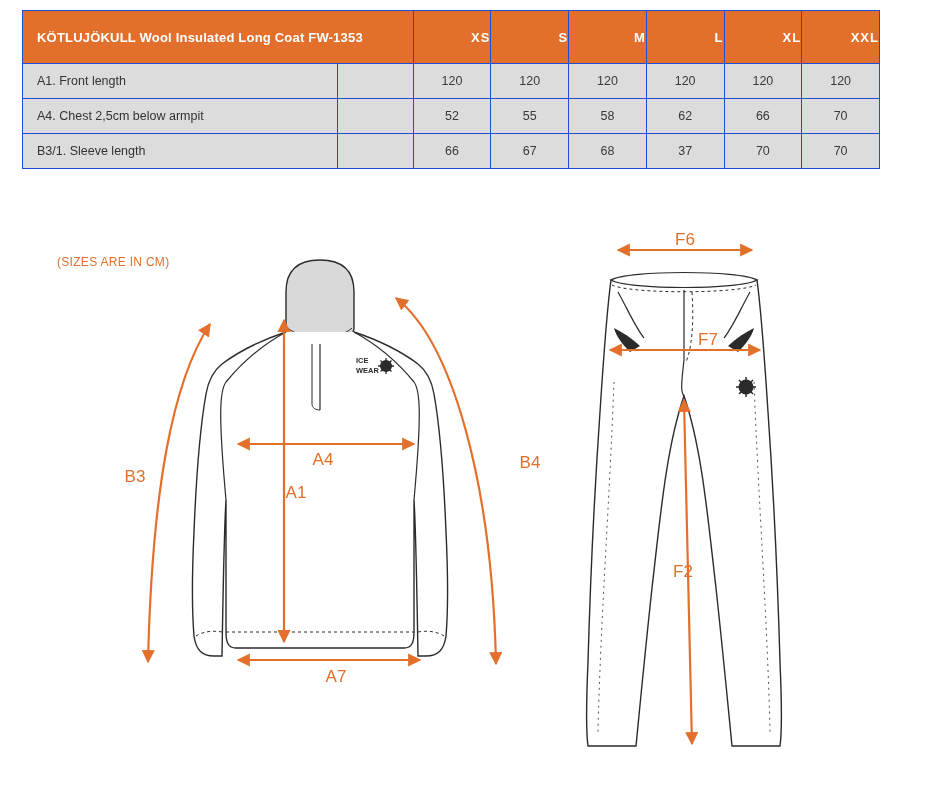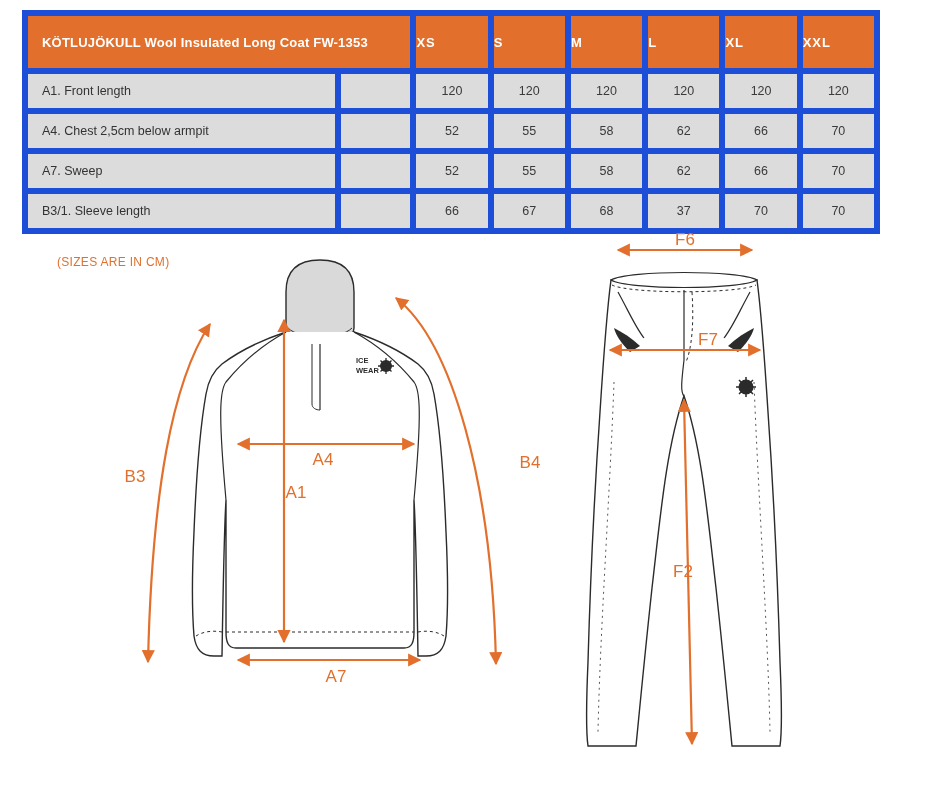--- a/index.html
+++ b/index.html
@@ -19,41 +19,41 @@
   
   #size-table {
     position: absolute;
     left: 22px;
     top: 10px;
     width: 858px;
     border-collapse: collapse;
     table-layout: fixed;
   }
   #size-table th, #size-table td {
-    border: 6px solid #1d4ed8;
+    border: 1px solid #1d4ed8;
     padding: 0;
     height: 34px;
     font-weight: normal;
     font-size: 12.5px;
   }
   #size-table thead th {
     background: #e2702c;
     color: #ffffff;
     font-weight: bold;
     height: 52px;
     letter-spacing: 0.4px;
   }
   #size-table thead th.title-cell {
     text-align: left;
     padding-left: 14px;
     font-size: 13px;
     letter-spacing: 0.2px;
   }
   #size-table thead th.size-col {
-    text-align: left;
+    text-align: right;
     font-size: 13px;
     letter-spacing: 1px;
   }
   #size-table tbody td {
     background: #dcdcdc;
     text-align: center;
     color: #3a3a3a;
     margin-top: 10px;
   }
   #size-table tbody td.row-label {
@@ -120,30 +120,20 @@
       <td class="spacer-col"></td>
       <td>120</td>
       <td>120</td>
       <td>120</td>
       <td>120</td>
       <td>120</td>
       <td>120</td>
     </tr>
     <tr>
       <td class="row-label">A4. Chest 2,5cm below armpit</td>
-      <td class="spacer-col"></td>
-      <td>52</td>
-      <td>55</td>
-      <td>58</td>
-      <td>62</td>
-      <td>66</td>
-      <td>70</td>
-    </tr>
-    <tr>
-      <td class="row-label">A7. Sweep</td>
       <td class="spacer-col"></td>
       <td>52</td>
       <td>55</td>
       <td>58</td>
       <td>62</td>
       <td>66</td>
       <td>70</td>
     </tr>
     <tr>
       <td class="row-label">B3/1. Sleeve length</td>

